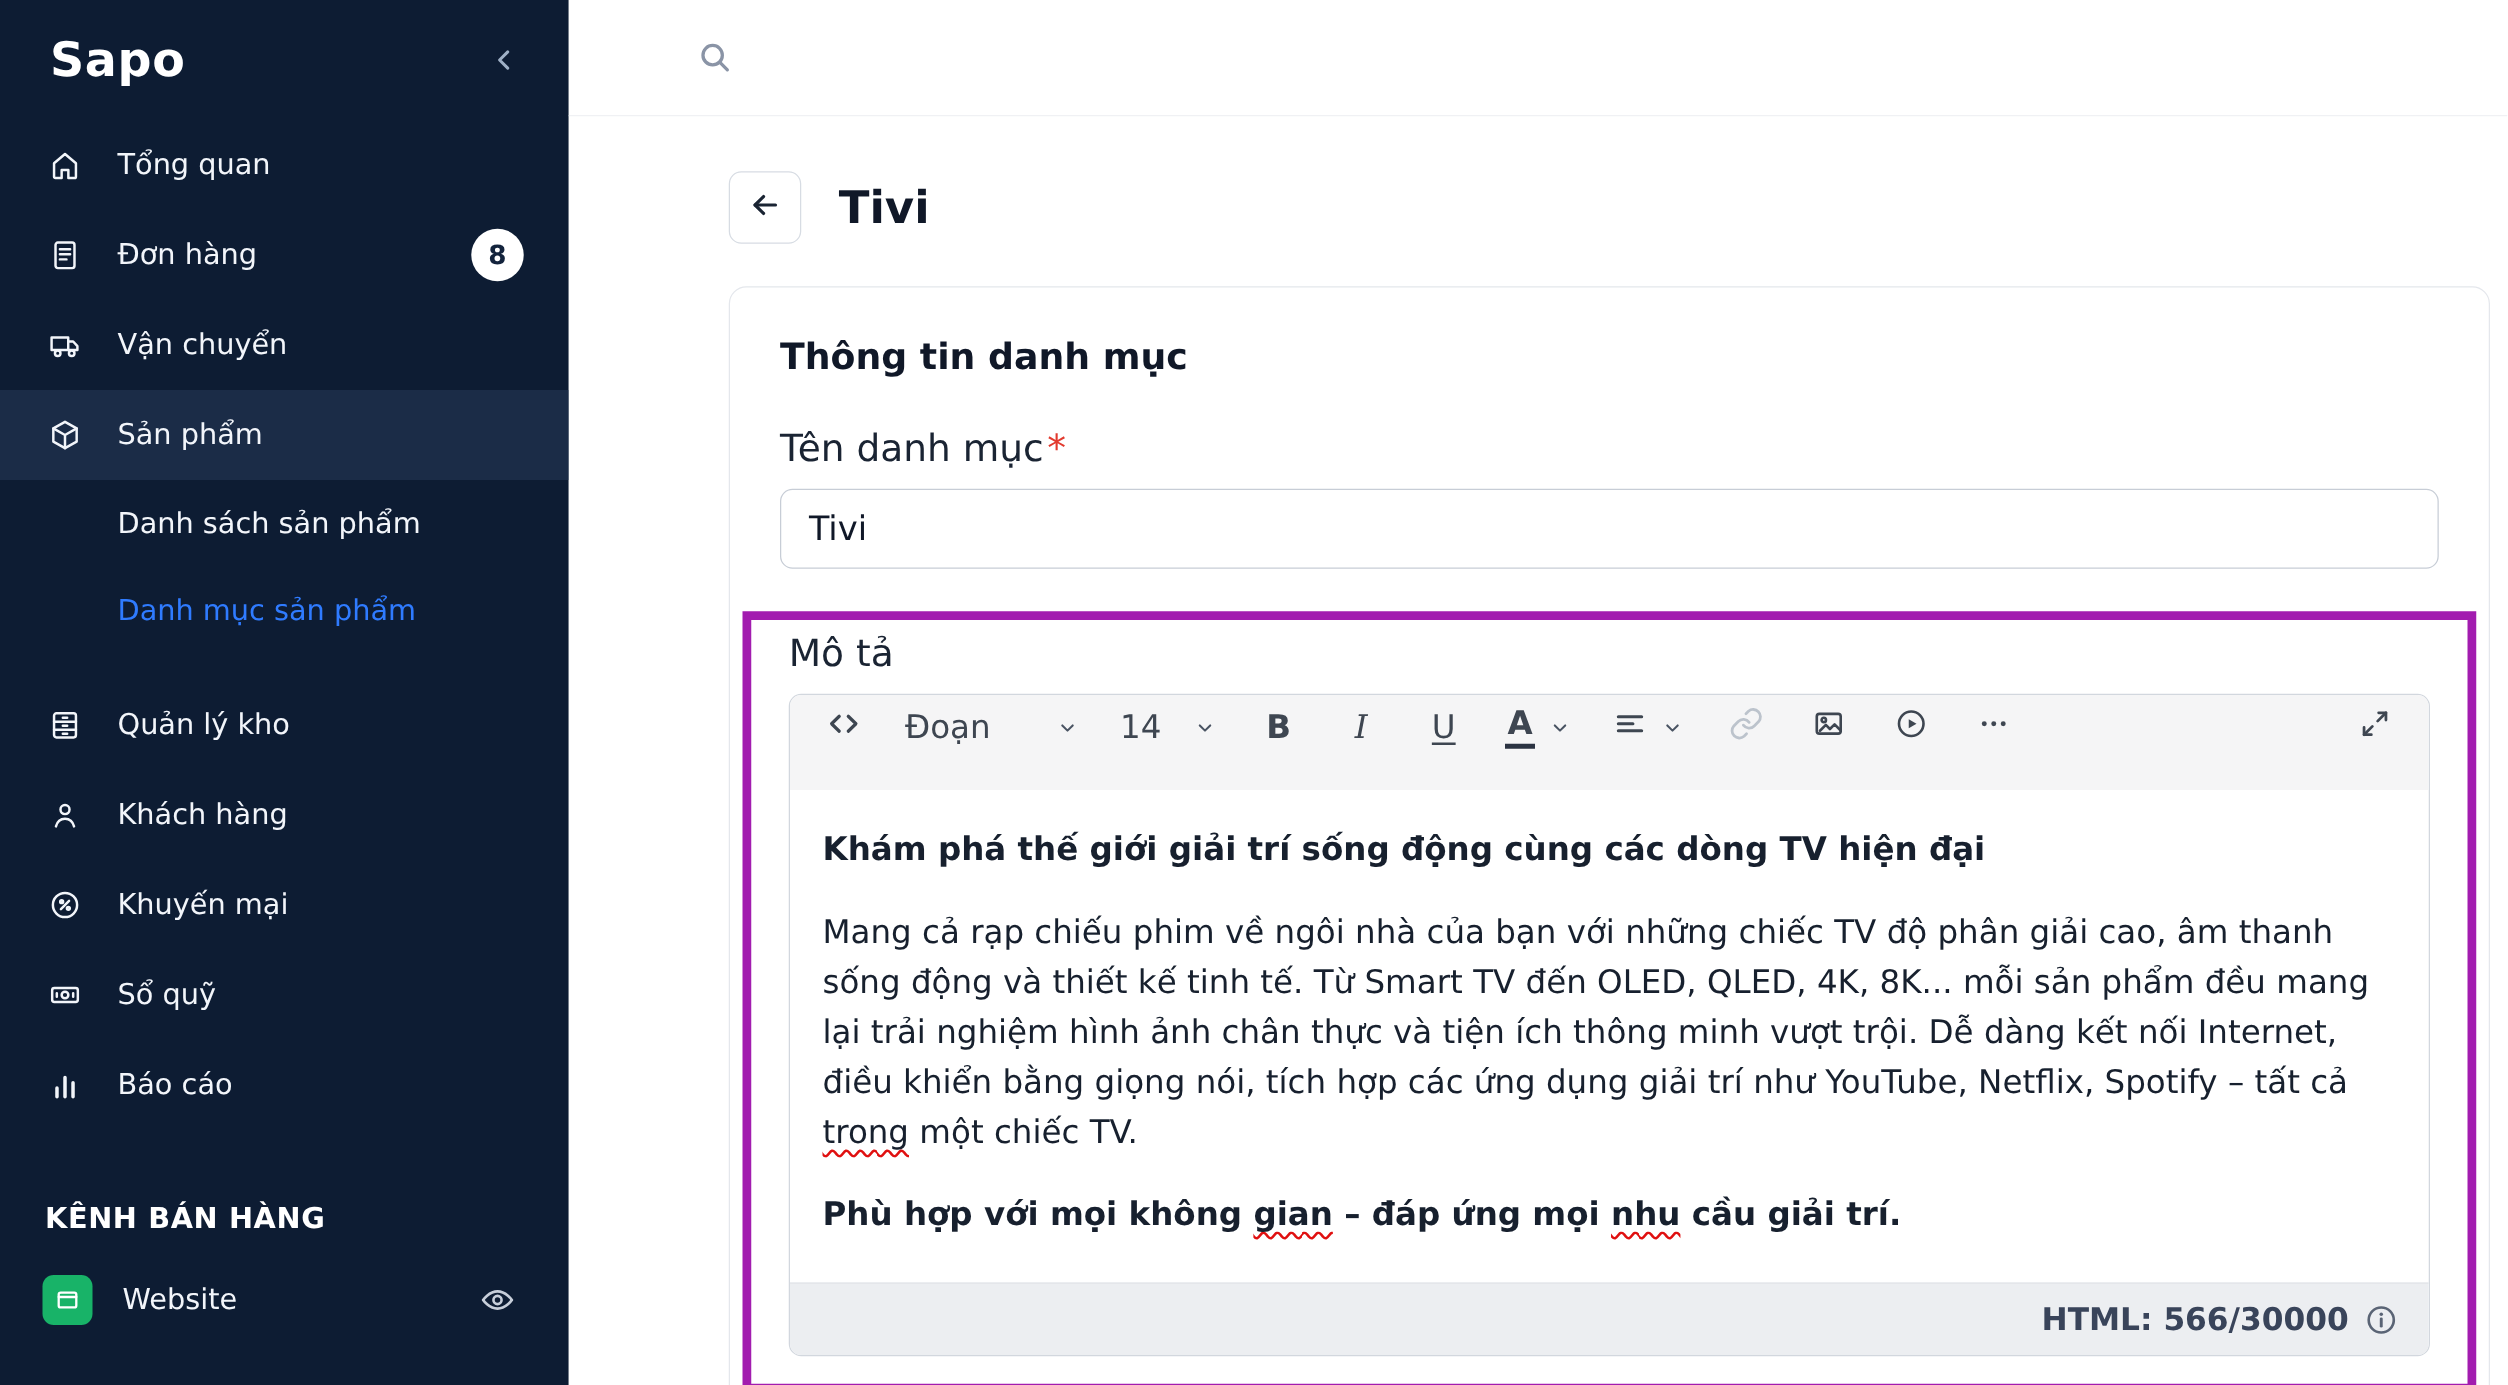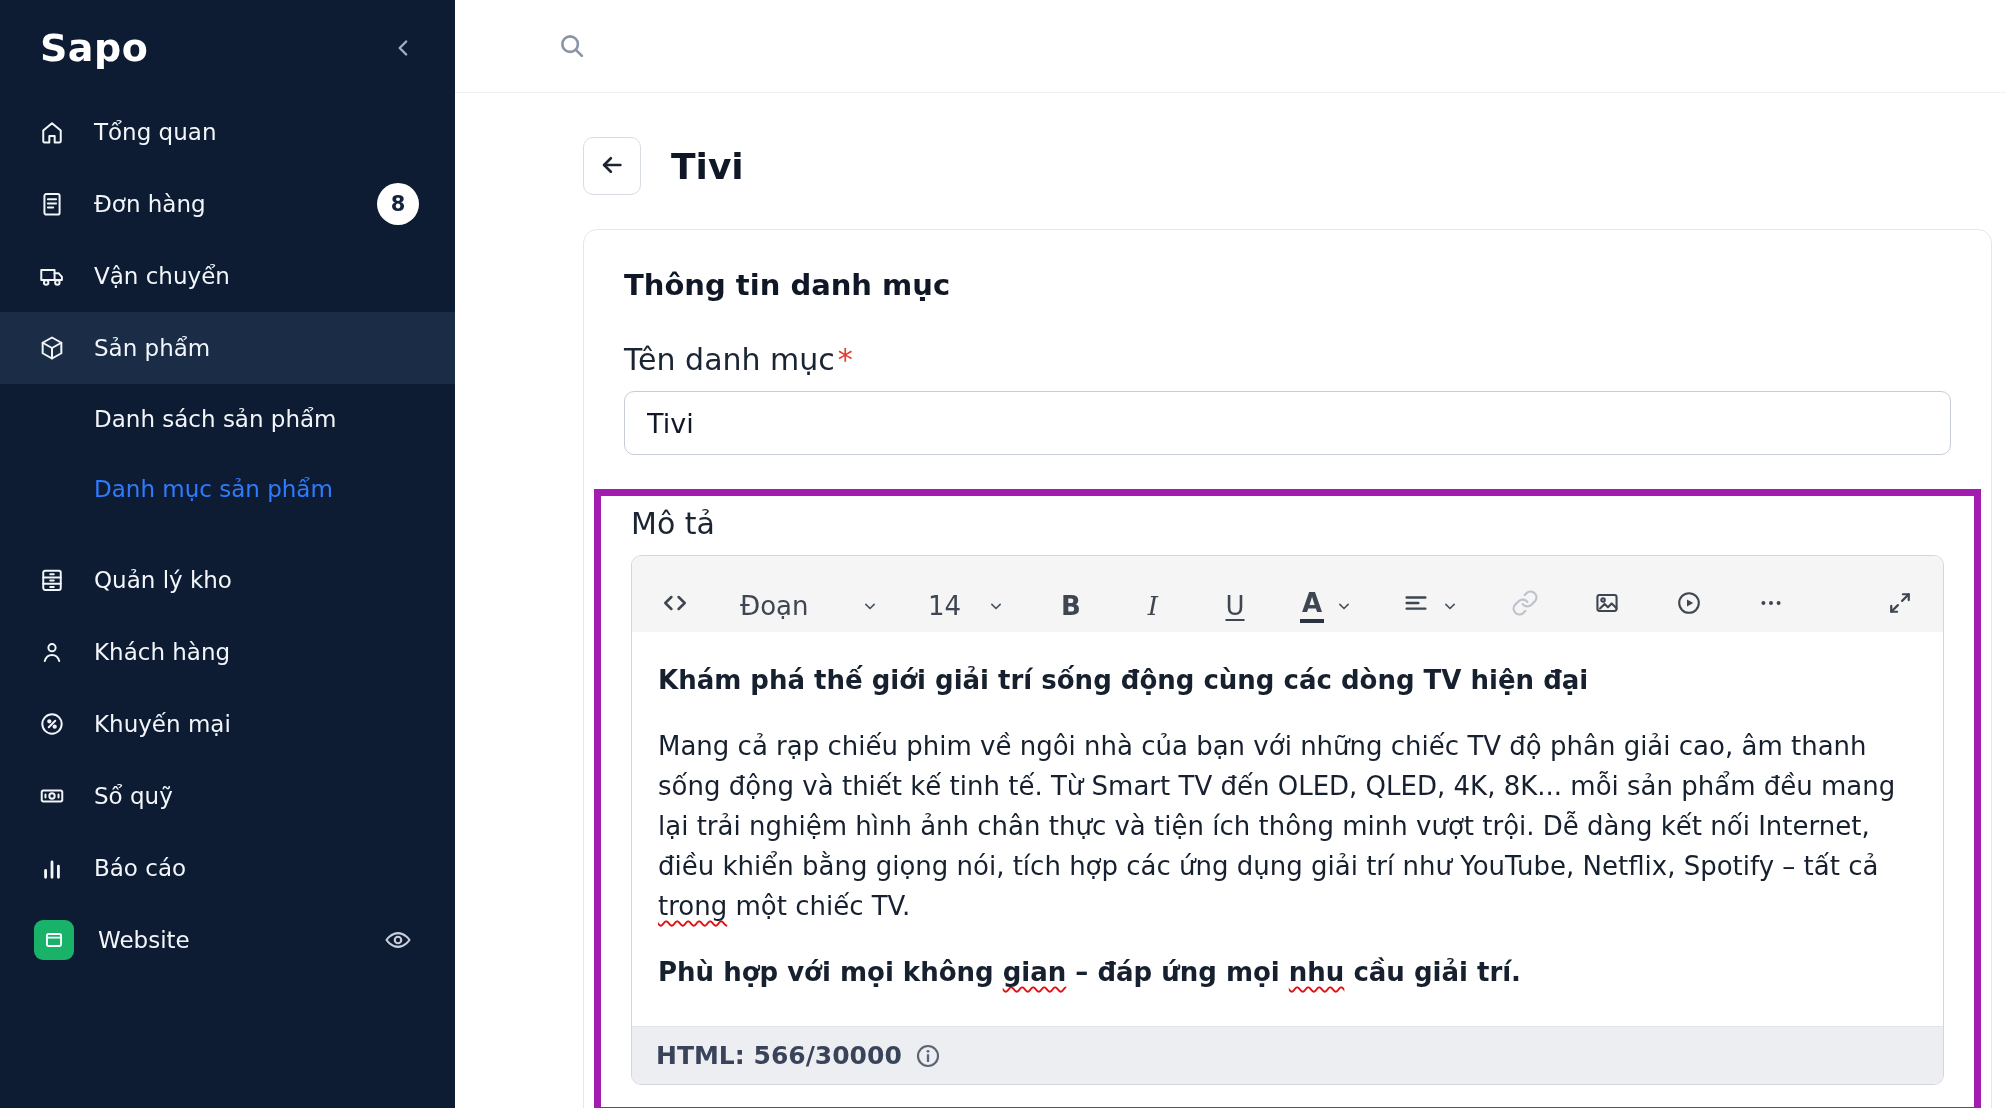--- a/index.html
+++ b/index.html
@@ -45,41 +45,41 @@
   .card-title { font-size:29px; font-weight:700; color:#101828; }
   .field-label { margin-top:40px; font-size:30px; color:#1A2433; }
   .req { color:#E23A2E; margin-left:3px; }
   .text-input { margin-top:14px; width:100%; height:64px; border:1px solid #C7CDD6; border-radius:10px;
                 padding:0 22px; font-size:27px; font-family:inherit; color:#101828; outline:none; }
 
   .annotation { border:7px solid #a21caf; margin:34px -30px 0; padding:10px 30px 22px; }
   .annotation .field-label { margin-top:0; }
 
   .editor { margin-top:14px; border:1px solid #D2D7DE; border-radius:10px; overflow:hidden; background:#fff; }
-  .toolbar { height:76px; background:#F5F5F6; display:flex; align-items:flex-end; gap:36px; padding:0 20px; color:#3E4651; }
+  .toolbar { height:76px; background:#F5F5F6; display:flex; align-items:flex-start; gap:20px; padding:0 20px; color:#3E4651; }
   .tbtn { display:flex; align-items:center; justify-content:center; min-width:46px; height:52px; border-radius:6px; font-size:26px; gap:10px; }
   .dd { justify-content:space-between; padding:0 6px; }
   .dd-para { width:152px; }
   .dd-size { width:90px; }
   .chev { display:flex; color:#4A5463; }
   .fmt-b span { font-weight:800; }
   .fmt-i span { font-style:italic; font-family:"DejaVu Serif",serif; }
   .fmt-u span { text-decoration:underline; text-underline-offset:4px; }
   .a-letter { font-weight:600; border-bottom:4px solid #2B3342; padding:0 2px 1px; line-height:1.1; }
   .disabled { color:#BCC3CC; }
   .tb-spacer { flex:1; }
 
   .ed-content { padding:28px 26px 8px; font-size:26px; line-height:1.54; color:#17202E; min-height:360px; }
   .ed-p { margin-bottom:26px; }
   .ed-bold { font-weight:700; }
   .misspell { text-decoration-line:underline; text-decoration-style:wavy; text-decoration-color:#E01010;
               text-decoration-thickness:2px; text-underline-offset:5px; }
 
   .ed-footer { background:#ECEEF1; border-top:1px solid #E1E4E8; height:58px; display:flex; align-items:center;
-               gap:12px; padding:0 24px; font-size:25px; font-weight:600; color:#39445A; }
+               justify-content:flex-end; gap:12px; padding:0 24px; font-size:25px; font-weight:600; color:#39445A; }
   .info-icon { display:flex; color:#5A6475; }
 </style>
 </head>
 <body>
 
 <aside class="sidebar">
   <div class="logo-row">
     <div class="logo">Sapo</div>
     <span class="collapse-btn">
       <svg width="26" height="26" viewBox="0 0 24 24" fill="none" stroke="currentColor" stroke-width="2.2" stroke-linecap="round" stroke-linejoin="round">
@@ -186,20 +186,21 @@
     <div class="nav-item">
       <span class="nicon">
         <svg width="28" height="28" viewBox="0 0 24 24" fill="none" stroke="currentColor" stroke-width="2.4" stroke-linecap="round">
             <path d="M6.5 20v-6M12 20V6.8M17.5 20v-9.5"></path>
           </svg>
       </span>
       <span>Báo cáo</span>
     </div>
   </nav>
 
+  <div class="section-header">KÊNH BÁN HÀNG</div>
 
   <div class="channel-row">
     <span class="channel-icon">
       <svg width="26" height="26" viewBox="0 0 24 24" fill="none" stroke="#ffffff" stroke-width="1.7" stroke-linecap="round" stroke-linejoin="round">
           <rect x="5.5" y="6.5" width="13" height="11" rx="1.5"></rect>
           <path d="M5.5 9.8h13"></path>
         </svg>
     </span>
     <span>Website</span>
     <span class="eye">

